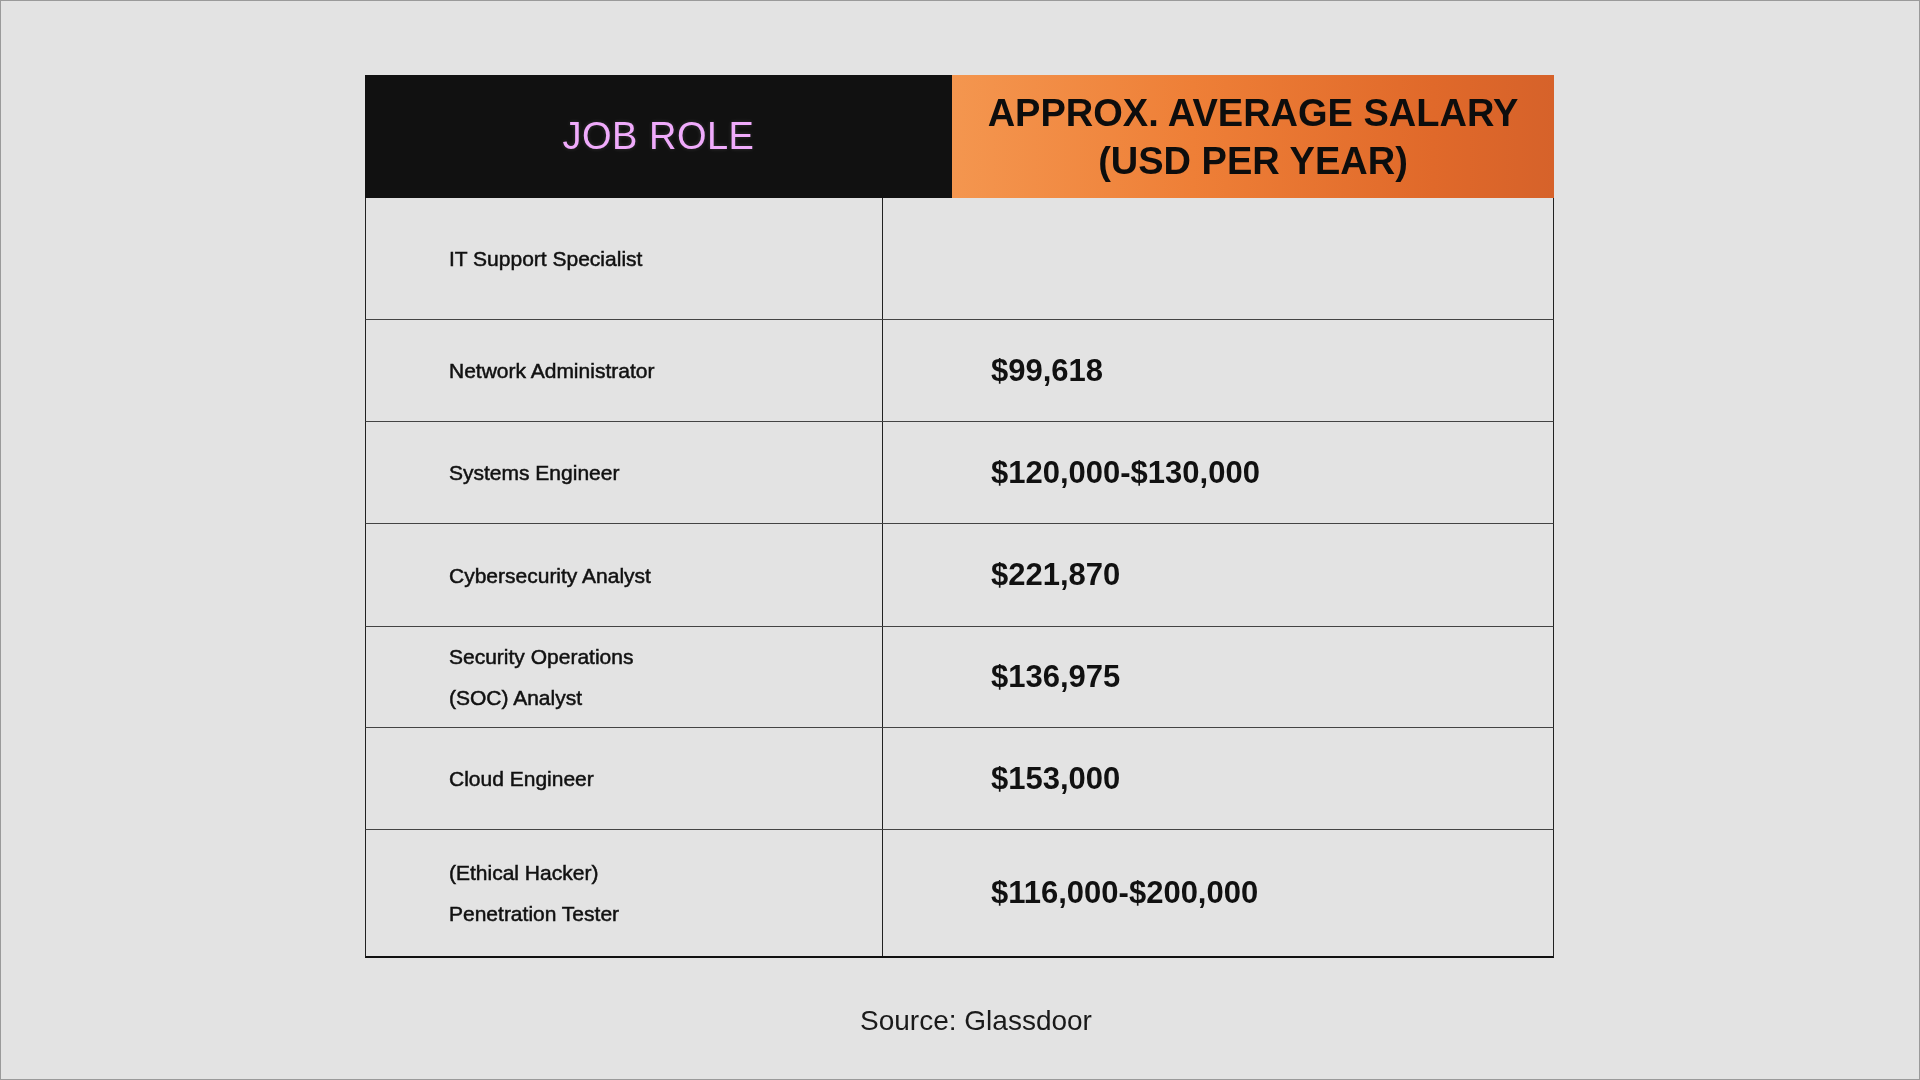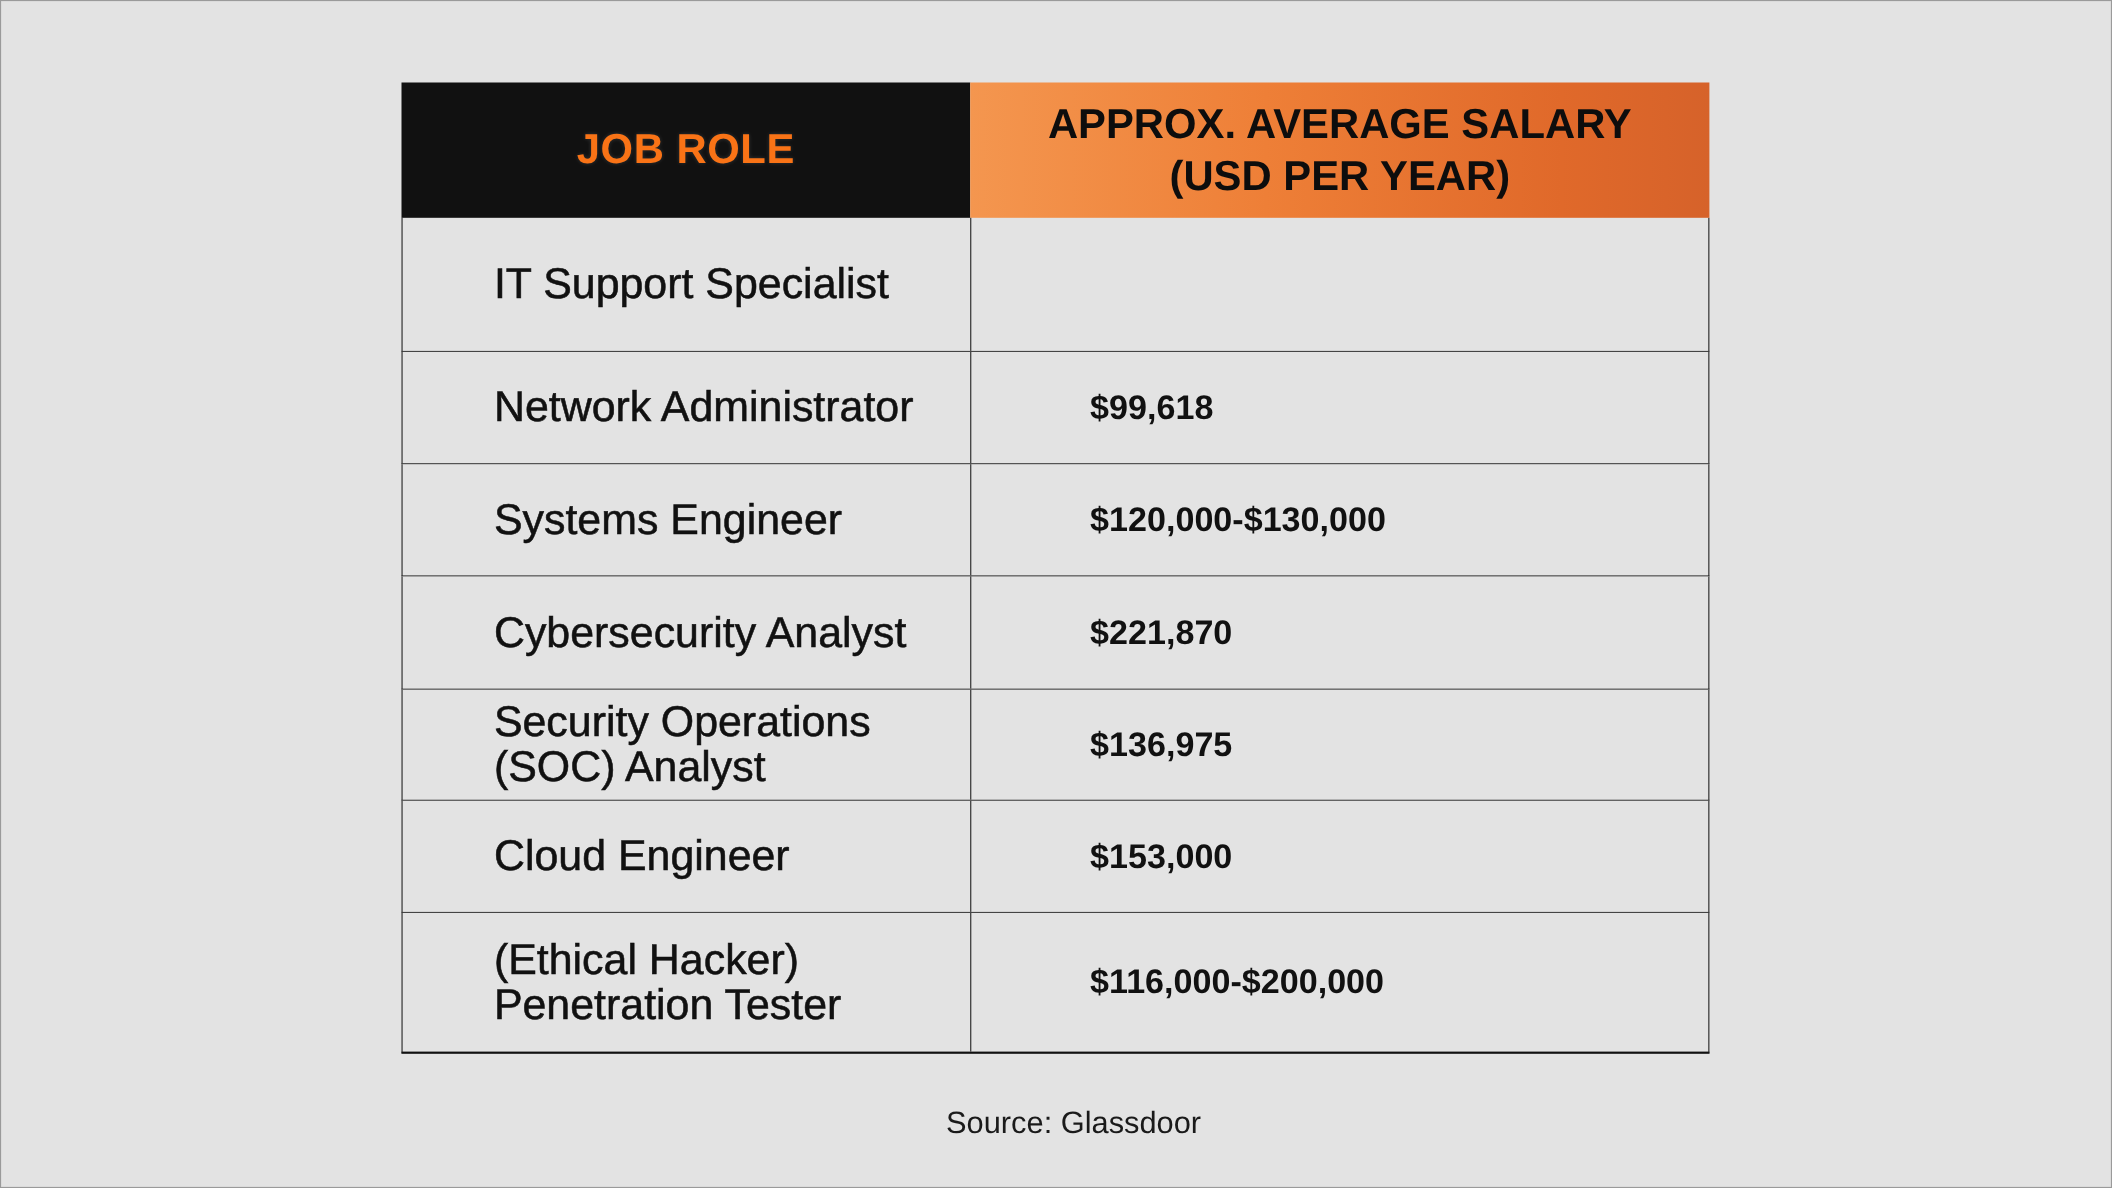--- a/index.html
+++ b/index.html
@@ -7,33 +7,33 @@
     width:1920px; height:1080px; background:#e3e3e3; position:relative; overflow:hidden;
     font-family:"Liberation Sans", "DejaVu Sans", sans-serif; color:#111;
   }
   .frame { position:absolute; inset:0; border:1px solid #9a9a9a; box-sizing:border-box; pointer-events:none; }
   .table {
     position:absolute; left:365px; top:75px; width:1189px;
     border-collapse:collapse;
   }
   .hdr { display:flex; height:123px; }
   .hdr-left {
-    width:517px; background:#111111; color:#f97316; display:flex; align-items:center; justify-content:center;
-    font-weight:bold; font-size:38px; letter-spacing:0.5px; text-shadow:0 0 4px rgba(255,255,255,0.15);
+    width:587px; background:#111111; color:#f0abfc; display:flex; align-items:center; justify-content:center;
+    font-weight:normal; font-size:38px; letter-spacing:0.5px; text-shadow:0 0 4px rgba(255,255,255,0.15);
   }
   .hdr-right {
     flex:1; background:linear-gradient(90deg,#f4964f 0%,#ee7f37 40%,#e0692a 80%,#d6622a 100%);
     color:#0d0d0d; display:flex; flex-direction:column; align-items:center; justify-content:center;
     font-weight:bold; font-size:38px; line-height:48px; text-align:center;
   }
   .row { display:flex; border-left:1.5px solid #222; border-right:1.5px solid #222; border-bottom:1.5px solid #444; box-sizing:border-box; }
   .cell-role {
     width:517px; border-right:1.5px solid #222; box-sizing:border-box;
     display:flex; align-items:center; padding-left:83px;
-    font-size:39px; line-height:41px; font-weight:normal; -webkit-text-stroke:0.5px #111;
+    font-size:21px; line-height:41px; font-weight:normal; -webkit-text-stroke:0.5px #111;
   }
   .cell-sal {
     flex:1; display:flex; align-items:center; padding-left:108px;
     font-size:31px; font-weight:bold;
   }
   .role-lines span { display:block; }
   .source {
     position:absolute; left:0; width:1920px; top:1005px; text-align:center;
     font-size:28px; color:#1a1a1a;margin-left:16px;
   }

